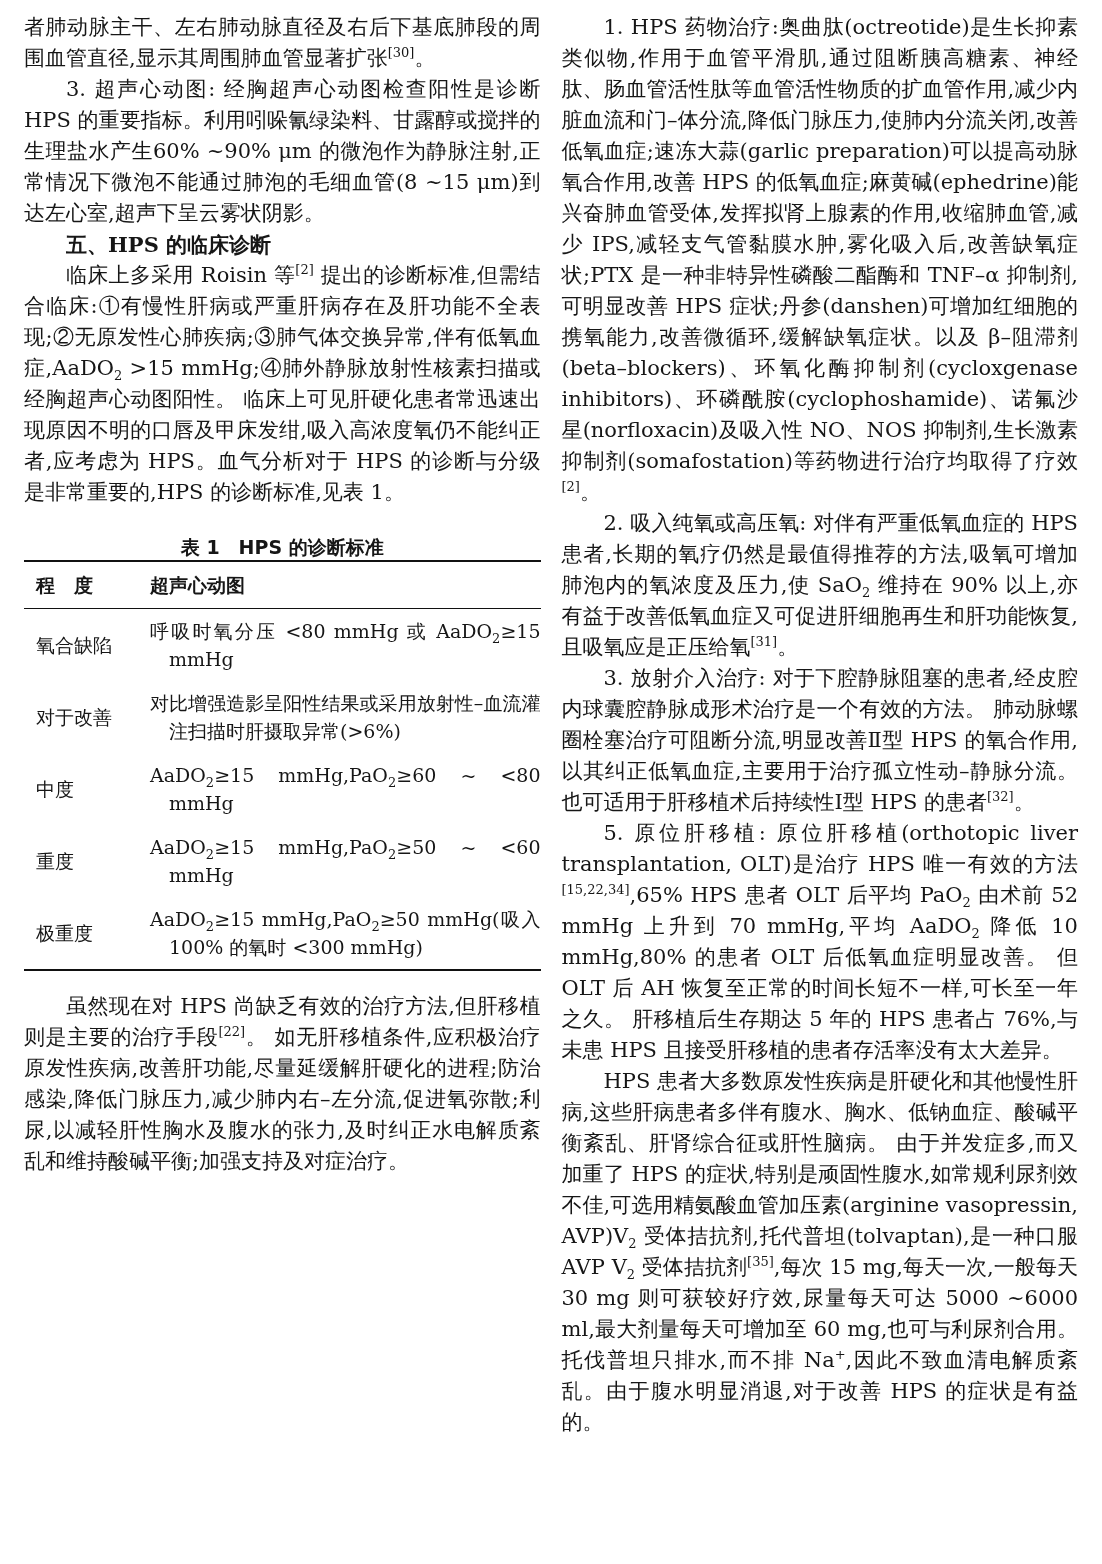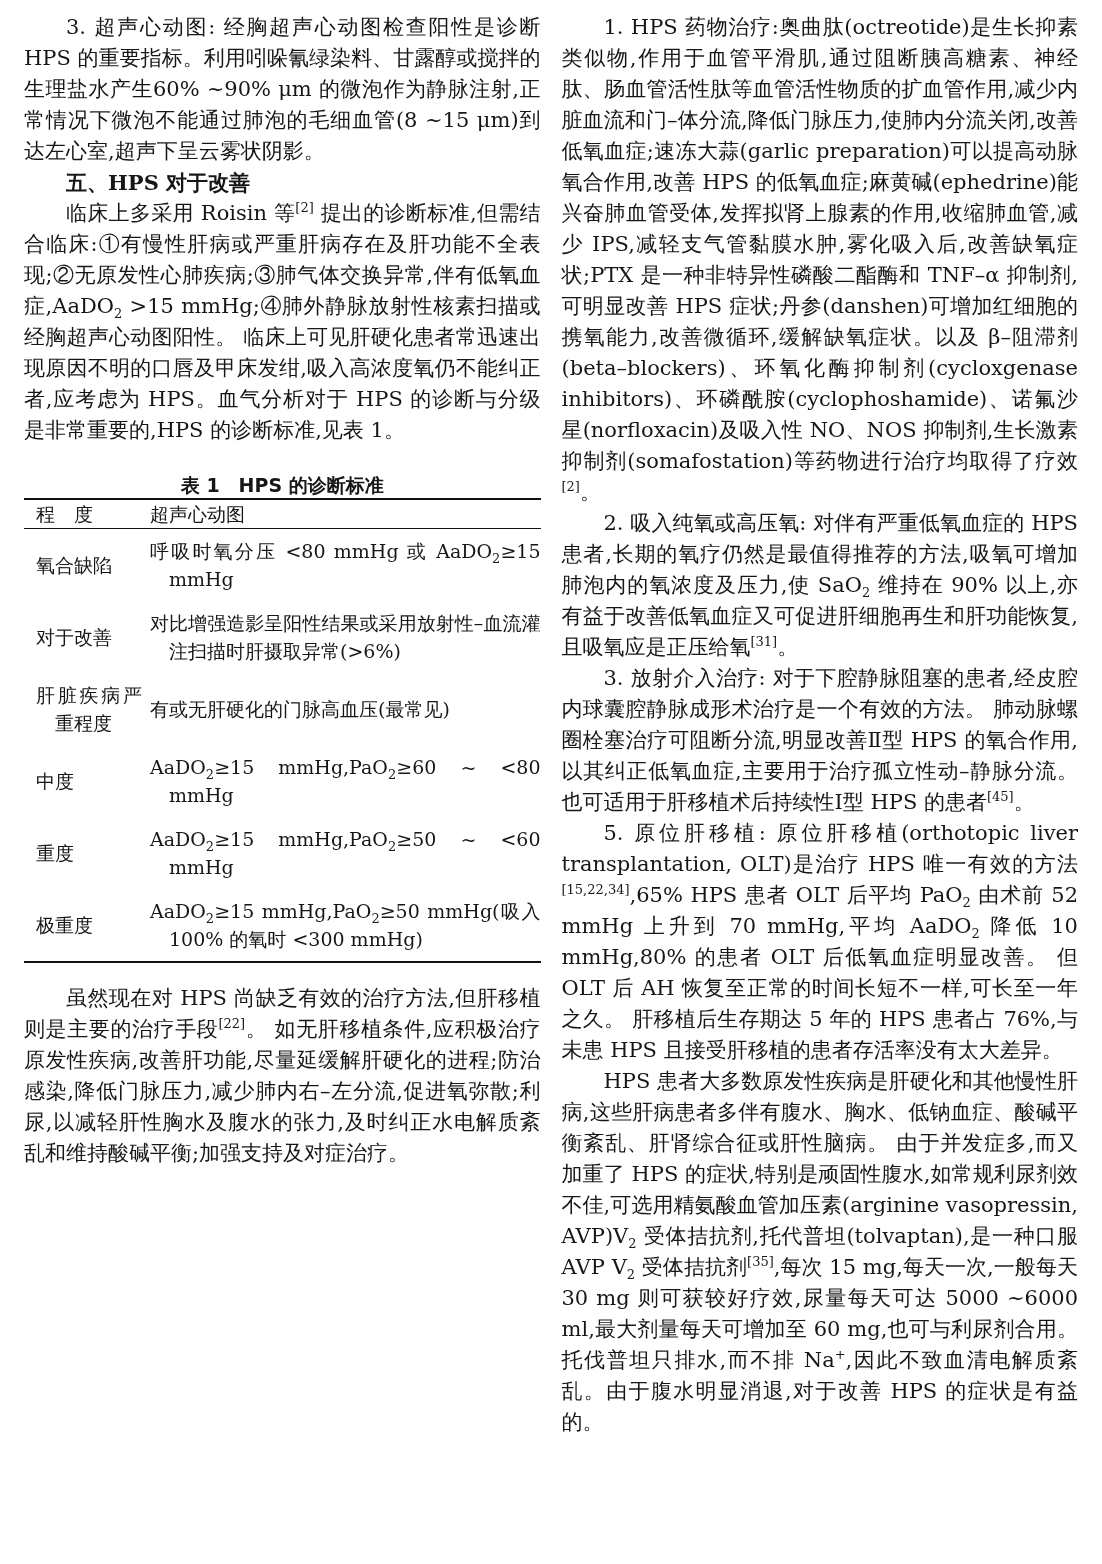--- a/index.html
+++ b/index.html
@@ -22,35 +22,36 @@
     text-align: center; font-weight: 700; font-size: 19px; line-height: 26px;
     text-indent: 0;
     font-family: "DejaVu Sans", "Liberation Sans", sans-serif;
   }
   .tbl table {
     width: 100%; border-collapse: collapse;
     border-top: 2.5px solid #111; border-bottom: 2.5px solid #111;
     font-size: 19px; line-height: 28px;
   }
   .tbl th {
-    font-weight: 400; text-align: left; border-bottom: 1.5px solid #111;
-    padding: 0 0;
+    font-weight: 700; text-align: left; border-bottom: 1.5px solid #111;
+    padding: 9px 0;
   }
   .tbl td { padding: 8px 0; vertical-align: middle; }
   .tbl .c1 { width: 126px; padding-left: 12px; padding-right: 8px; box-sizing: border-box; }
   .hang { padding-left: 1em; text-indent: -1em; }
 </style>
 </head>
 <body>
 
 <div class="page">
 
   <div class="col">
+    <p class="noindent">者肺动脉主干、左右肺动脉直径及右后下基底肺段的周围血管直径,显示其周围肺血管显著扩张<sup>[30]</sup>。</p>
     <p>3. 超声心动图: 经胸超声心动图检查阳性是诊断 HPS 的重要指标。利用吲哚氰绿染料、甘露醇或搅拌的生理盐水产生60% ~90% μm 的微泡作为静脉注射,正常情况下微泡不能通过肺泡的毛细血管(8 ~15 μm)到达左心室,超声下呈云雾状阴影。</p>
-    <p class="sec">五、HPS 对于改善</p>
+    <p class="sec">五、HPS 的临床诊断</p>
     <p>临床上多采用 Roisin 等<sup>[2]</sup> 提出的诊断标准,但需结合临床:①有慢性肝病或严重肝病存在及肝功能不全表现;②无原发性心肺疾病;③肺气体交换异常,伴有低氧血症,AaDO<sub>2</sub> &gt;15 mmHg;④肺外静脉放射性核素扫描或经胸超声心动图阳性。 临床上可见肝硬化患者常迅速出现原因不明的口唇及甲床发绀,吸入高浓度氧仍不能纠正者,应考虑为 HPS。血气分析对于 HPS 的诊断与分级是非常重要的,HPS 的诊断标准,见表 1。</p>
 
     <div class="tbl">
       <div class="tbl-title">表 1　HPS 的诊断标准</div>
       <table>
         <thead>
           <tr>
             <th class="c1">程　度</th>
             <th>超声心动图</th>
           </tr>
@@ -63,28 +64,20 @@
             <td>
                 <div class="hang">呼吸时氧分压 &lt;80 mmHg 或 AaDO<sub>2</sub>≥15 mmHg</div>
               </td>
           </tr>
           <tr>
             <td class="c1">
                 <div class="hang">对于改善</div>
               </td>
             <td>
                 <div class="hang">对比增强造影呈阳性结果或采用放射性–血流灌注扫描时肝摄取异常(&gt;6%)</div>
-              </td>
-          </tr>
-          <tr>
-            <td class="c1">
-                <div class="hang">肝脏疾病严重程度</div>
-              </td>
-            <td>
-                <div class="hang">有或无肝硬化的门脉高血压(最常见)</div>
               </td>
           </tr>
           <tr>
             <td class="c1">
                 <div class="hang">中度</div>
               </td>
             <td>
                 <div class="hang">AaDO<sub>2</sub>≥15 mmHg,PaO<sub>2</sub>≥60 ~ &lt;80 mmHg</div>
               </td>
           </tr>
@@ -107,19 +100,19 @@
         </tbody>
       </table>
     </div>
 
     <p>虽然现在对 HPS 尚缺乏有效的治疗方法,但肝移植则是主要的治疗手段<sup>[22]</sup>。 如无肝移植条件,应积极治疗原发性疾病,改善肝功能,尽量延缓解肝硬化的进程;防治感染,降低门脉压力,减少肺内右–左分流,促进氧弥散;利尿,以减轻肝性胸水及腹水的张力,及时纠正水电解质紊乱和维持酸碱平衡;加强支持及对症治疗。</p>
   </div>
 
   <div class="col">
     <p>1. HPS 药物治疗:奥曲肽(octreotide)是生长抑素类似物,作用于血管平滑肌,通过阻断胰高糖素、神经肽、肠血管活性肽等血管活性物质的扩血管作用,减少内脏血流和门–体分流,降低门脉压力,使肺内分流关闭,改善低氧血症;速冻大蒜(garlic preparation)可以提高动脉氧合作用,改善 HPS 的低氧血症;麻黄碱(ephedrine)能兴奋肺血管受体,发挥拟肾上腺素的作用,收缩肺血管,减少 IPS,减轻支气管黏膜水肿,雾化吸入后,改善缺氧症状;PTX 是一种非特异性磷酸二酯酶和 TNF–α 抑制剂,可明显改善 HPS 症状;丹参(danshen)可增加红细胞的携氧能力,改善微循环,缓解缺氧症状。以及 β–阻滞剂(beta–blockers)、环氧化酶抑制剂(cycloxgenase inhibitors)、环磷酰胺(cyclophoshamide)、诺氟沙星(norfloxacin)及吸入性 NO、NOS 抑制剂,生长激素抑制剂(somafostation)等药物进行治疗均取得了疗效<sup>[2]</sup>。</p>
     <p>2. 吸入纯氧或高压氧: 对伴有严重低氧血症的 HPS 患者,长期的氧疗仍然是最值得推荐的方法,吸氧可增加肺泡内的氧浓度及压力,使 SaO<sub>2</sub> 维持在 90% 以上,亦有益于改善低氧血症又可促进肝细胞再生和肝功能恢复,且吸氧应是正压给氧<sup>[31]</sup>。</p>
-    <p>3. 放射介入治疗: 对于下腔静脉阻塞的患者,经皮腔内球囊腔静脉成形术治疗是一个有效的方法。 肺动脉螺圈栓塞治疗可阻断分流,明显改善Ⅱ型 HPS 的氧合作用,以其纠正低氧血症,主要用于治疗孤立性动–静脉分流。 也可适用于肝移植术后持续性Ⅰ型 HPS 的患者<sup>[45]</sup>。</p>
+    <p>3. 放射介入治疗: 对于下腔静脉阻塞的患者,经皮腔内球囊腔静脉成形术治疗是一个有效的方法。 肺动脉螺圈栓塞治疗可阻断分流,明显改善Ⅱ型 HPS 的氧合作用,以其纠正低氧血症,主要用于治疗孤立性动–静脉分流。 也可适用于肝移植术后持续性Ⅰ型 HPS 的患者<sup>[32]</sup>。</p>
     <p>5. 原位肝移植: 原位肝移植(orthotopic liver transplantation, OLT)是治疗 HPS 唯一有效的方法<sup>[15,22,34]</sup>,65% HPS 患者 OLT 后平均 PaO<sub>2</sub> 由术前 52 mmHg 上升到 70 mmHg,平均 AaDO<sub>2</sub> 降低 10 mmHg,80% 的患者 OLT 后低氧血症明显改善。 但 OLT 后 AH 恢复至正常的时间长短不一样,可长至一年之久。 肝移植后生存期达 5 年的 HPS 患者占 76%,与未患 HPS 且接受肝移植的患者存活率没有太大差异。</p>
     <p>HPS 患者大多数原发性疾病是肝硬化和其他慢性肝病,这些肝病患者多伴有腹水、胸水、低钠血症、酸碱平衡紊乱、肝肾综合征或肝性脑病。 由于并发症多,而又加重了 HPS 的症状,特别是顽固性腹水,如常规利尿剂效不佳,可选用精氨酸血管加压素(arginine vasopressin, AVP)V<sub>2</sub> 受体拮抗剂,托代普坦(tolvaptan),是一种口服 AVP V<sub>2</sub> 受体拮抗剂<sup>[35]</sup>,每次 15 mg,每天一次,一般每天 30 mg 则可获较好疗效,尿量每天可达 5000 ~6000 ml,最大剂量每天可增加至 60 mg,也可与利尿剂合用。 托伐普坦只排水,而不排 Na<sup>+</sup>,因此不致血清电解质紊乱。由于腹水明显消退,对于改善 HPS 的症状是有益的。</p>
 
   </div>
 
 </div>
 
 </body></html>

